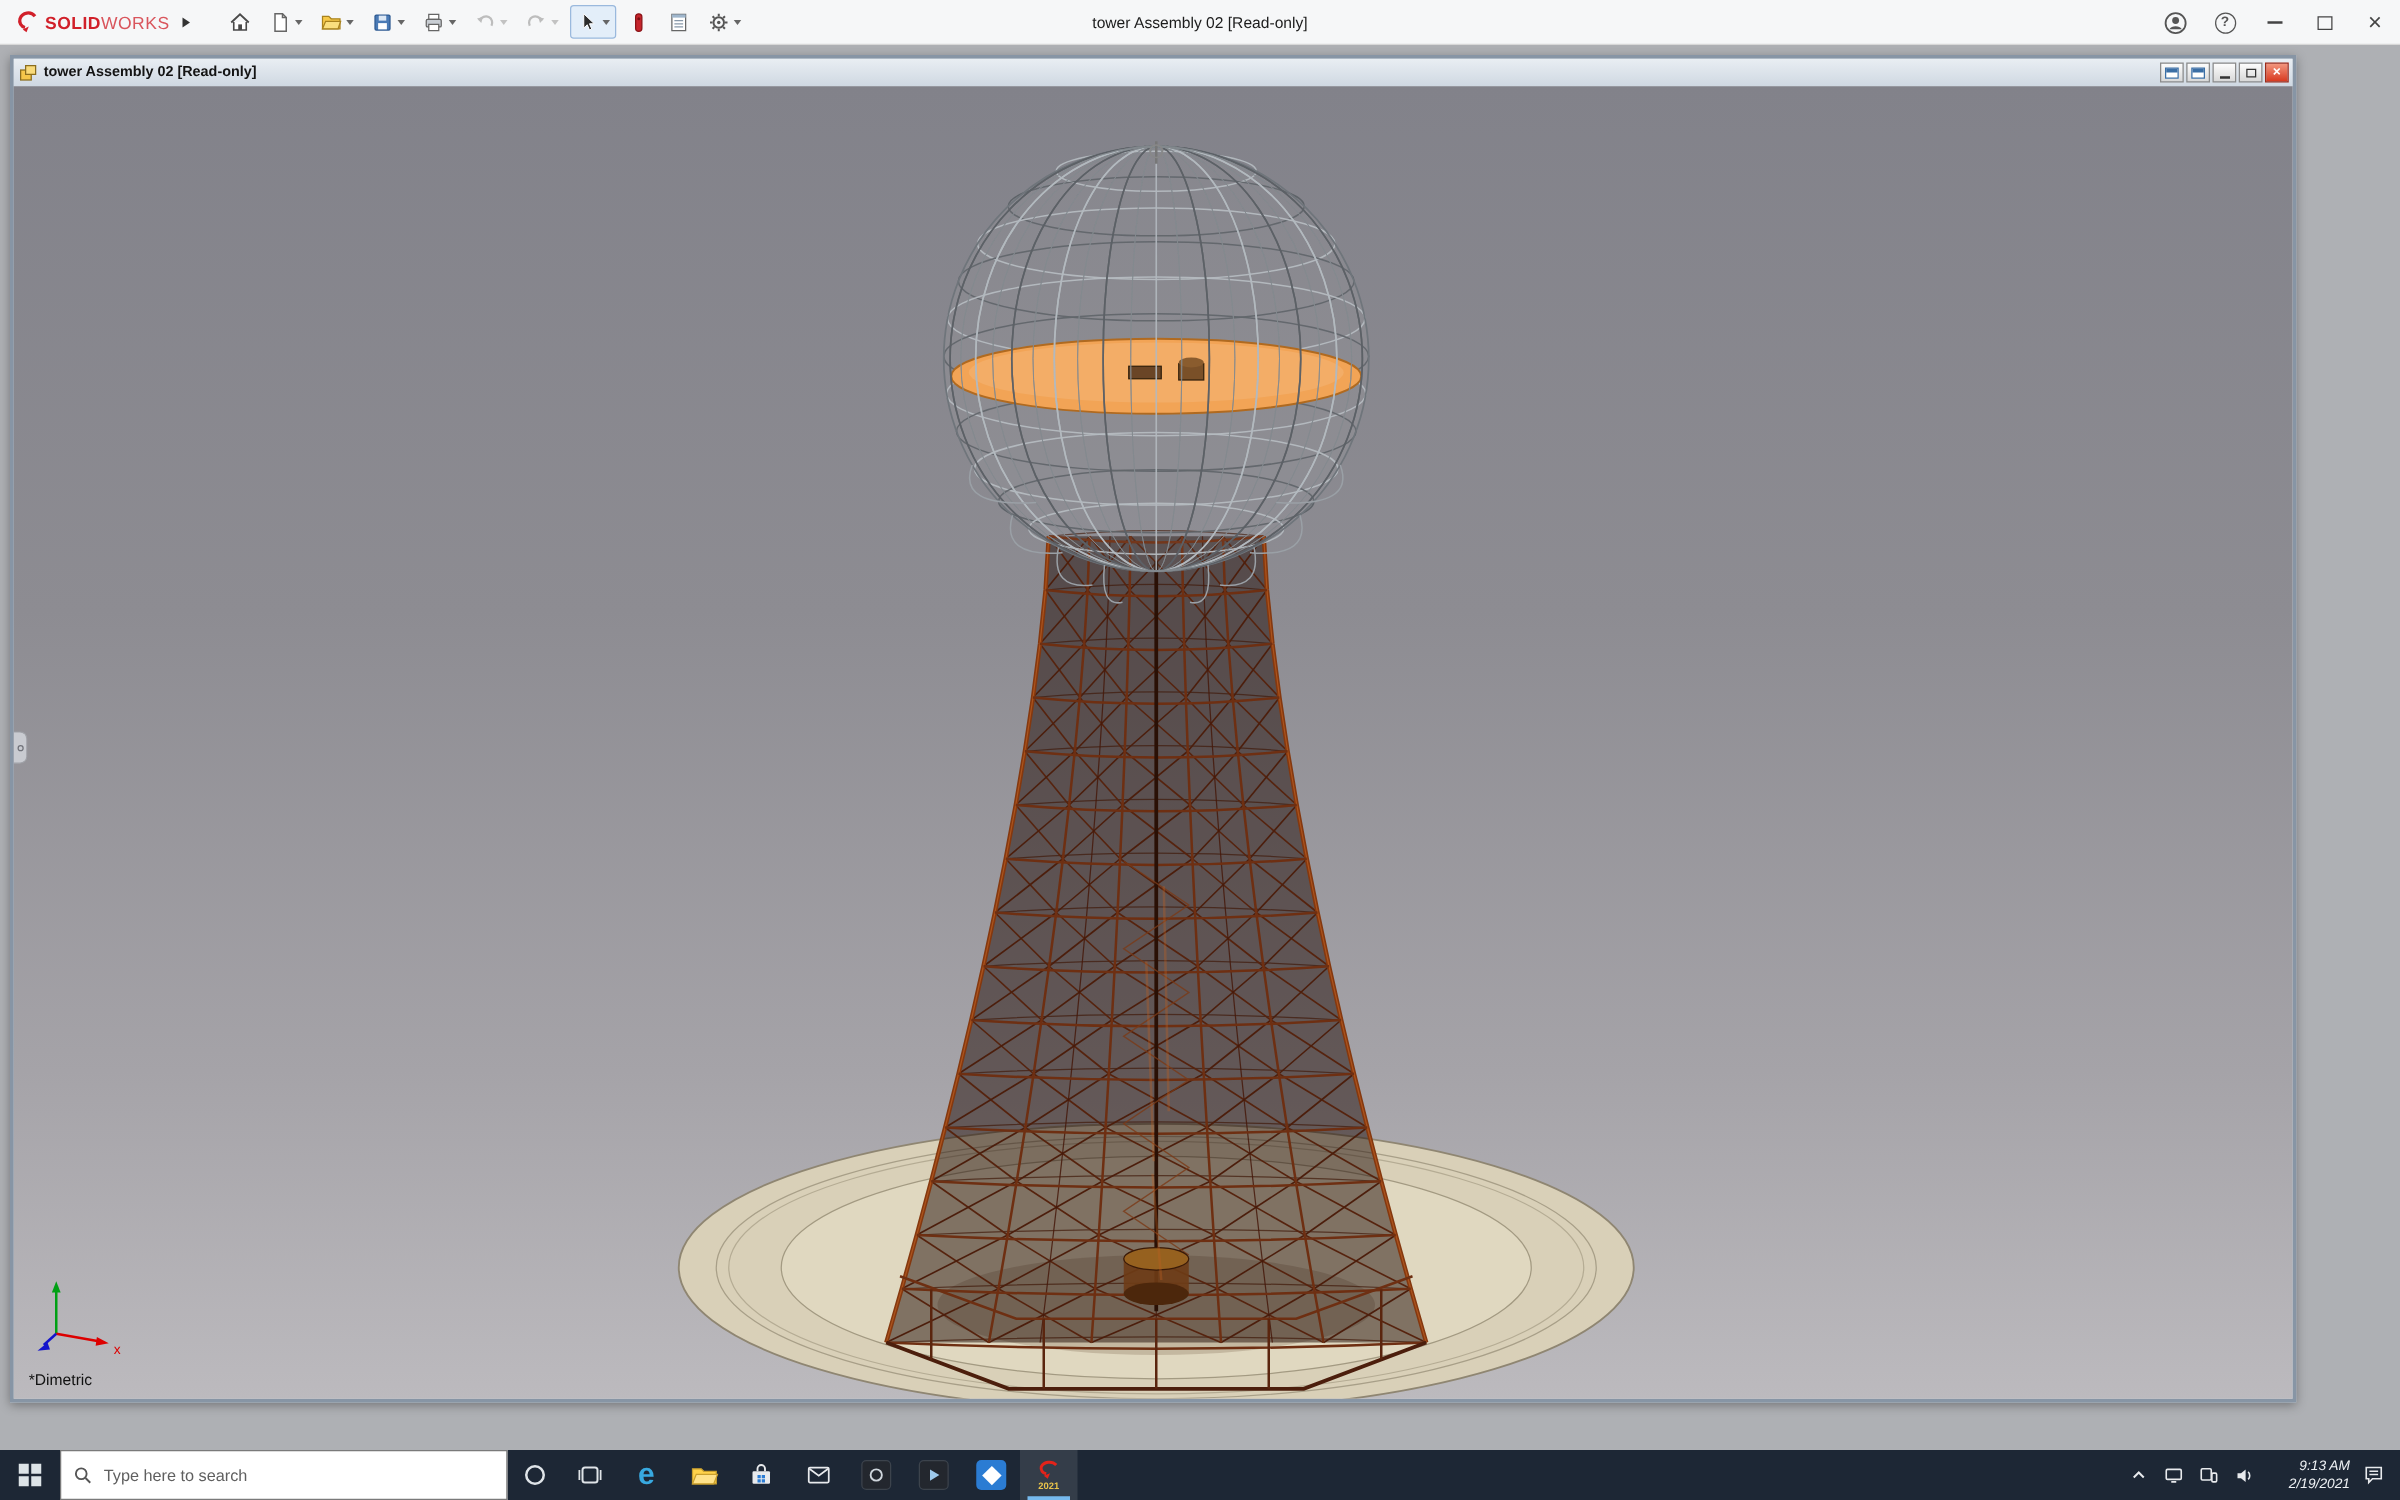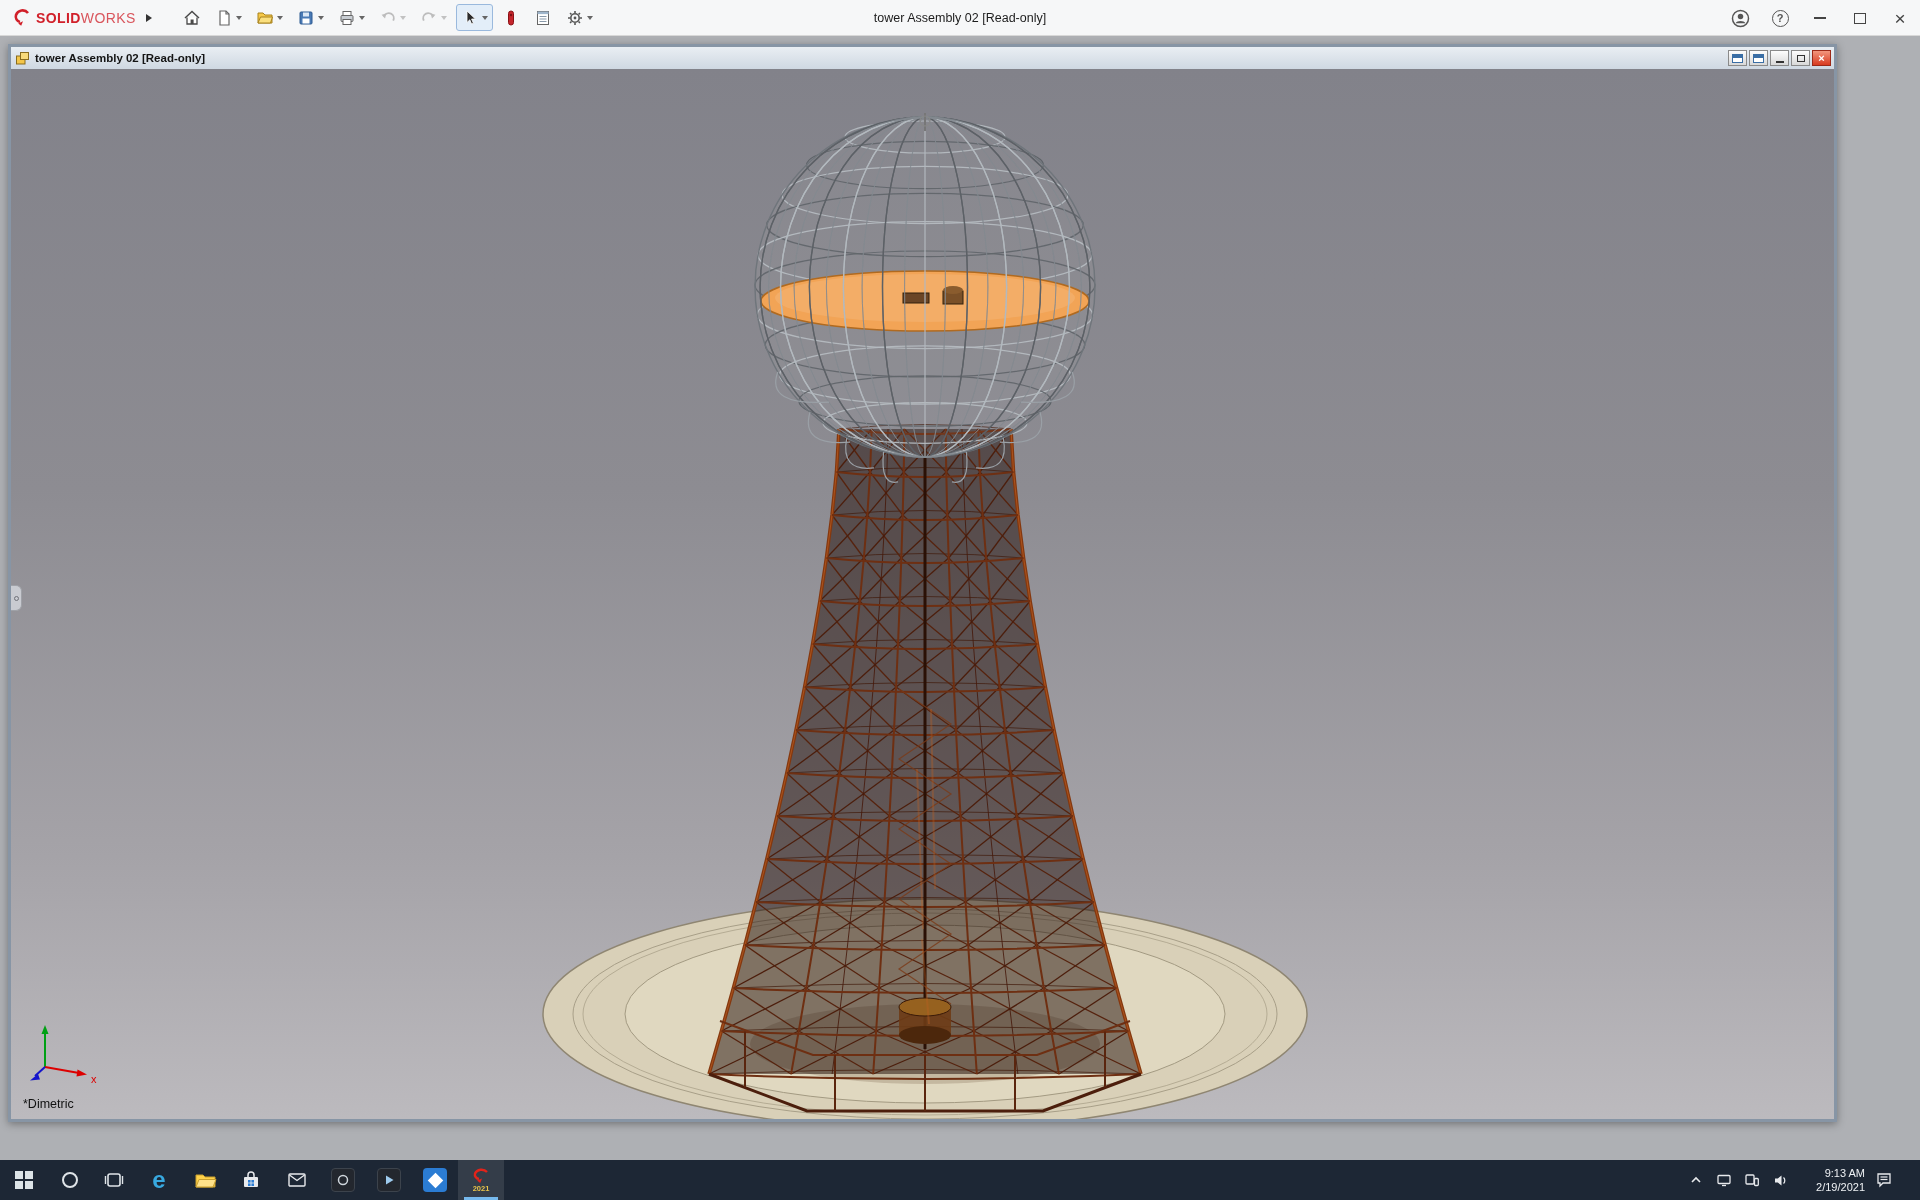--- a/index.html
+++ b/index.html
@@ -60,21 +60,21 @@
   .tb-sm{width:44px;display:flex;align-items:center;justify-content:center;}
   .tb-app{width:46px;display:flex;align-items:center;justify-content:center;position:relative;}
   .tb-app.active{background:rgba(255,255,255,.10);}
   .tb-app.active::after{content:"";position:absolute;left:6px;right:6px;bottom:0;height:3px;background:#76b9ed;}
   .edge-glyph{font-size:24px;font-weight:700;color:#38a9e0;line-height:1;}
   .dark-tile{width:24px;height:24px;border-radius:4px;background:#23272e;border:1px solid #3c434c;display:flex;align-items:center;justify-content:center;}
   .blue-tile{width:24px;height:24px;border-radius:4px;background:#2b7cd3;display:flex;align-items:center;justify-content:center;}
   .blue-tile i{width:11px;height:11px;background:#fff;transform:rotate(45deg);display:block;}
   .sw-tile{display:flex;flex-direction:column;align-items:center;line-height:1;}
   .sw-badge{font-size:7.5px;font-weight:700;color:#e8c34a;margin-top:1px;}
-  .tray{position:absolute;right:0;top:0;bottom:0;display:flex;align-items:center;padding-right:23px;gap:2px;}
+  .tray{position:absolute;right:0;top:0;bottom:0;display:flex;align-items:center;padding-right:8px;gap:2px;font-style:italic;}
   .tray-btn{width:26px;height:40px;display:flex;align-items:center;justify-content:center;}
   .clock{width:74px;text-align:right;font-size:11px;line-height:14px;color:#eef1f4;padding-right:4px;}
 </style>
 </head>
 <body>
 
 <div class="app-titlebar">
   <div class="logo-wrap">
     <svg width="20" height="20" viewBox="0 0 20 20">
       <path d="M16 5 A7 7 0 0 0 4 7 A5.5 5.5 0 0 0 8 14" fill="none" stroke="#d1202a" stroke-width="2.6"></path>
@@ -512,20 +512,27 @@
 
 <div class="taskbar">
   <div class="tb-start">
     <span class="win-logo">
         <i></i>
         <i></i>
         <i></i>
         <i></i>
       </span>
   </div>
+  <div class="tb-search">
+    <svg width="15" height="15" viewBox="0 0 15 15">
+      <circle cx="6" cy="6" r="4.3" fill="none" stroke="#555" stroke-width="1.5"></circle>
+      <line x1="9.4" y1="9.4" x2="13.2" y2="13.2" stroke="#555" stroke-width="1.5"></line>
+    </svg>
+    <input type="text" placeholder="Type here to search" style="">
+  </div>
   <div class="tb-sm">
     <svg width="20" height="20" viewBox="0 0 20 20">
       <circle cx="10" cy="10" r="7" fill="none" stroke="#dfe4e8" stroke-width="2"></circle>
     </svg>
   </div>
   <div class="tb-sm">
     <svg width="20" height="20" viewBox="0 0 20 20">
       <rect x="4" y="4" width="12" height="12" rx="2" fill="none" stroke="#dfe4e8" stroke-width="1.6"></rect>
       <line x1="1.5" y1="6" x2="1.5" y2="14" stroke="#dfe4e8" stroke-width="1.4"></line>
       <line x1="18.5" y1="6" x2="18.5" y2="14" stroke="#dfe4e8" stroke-width="1.4"></line>

